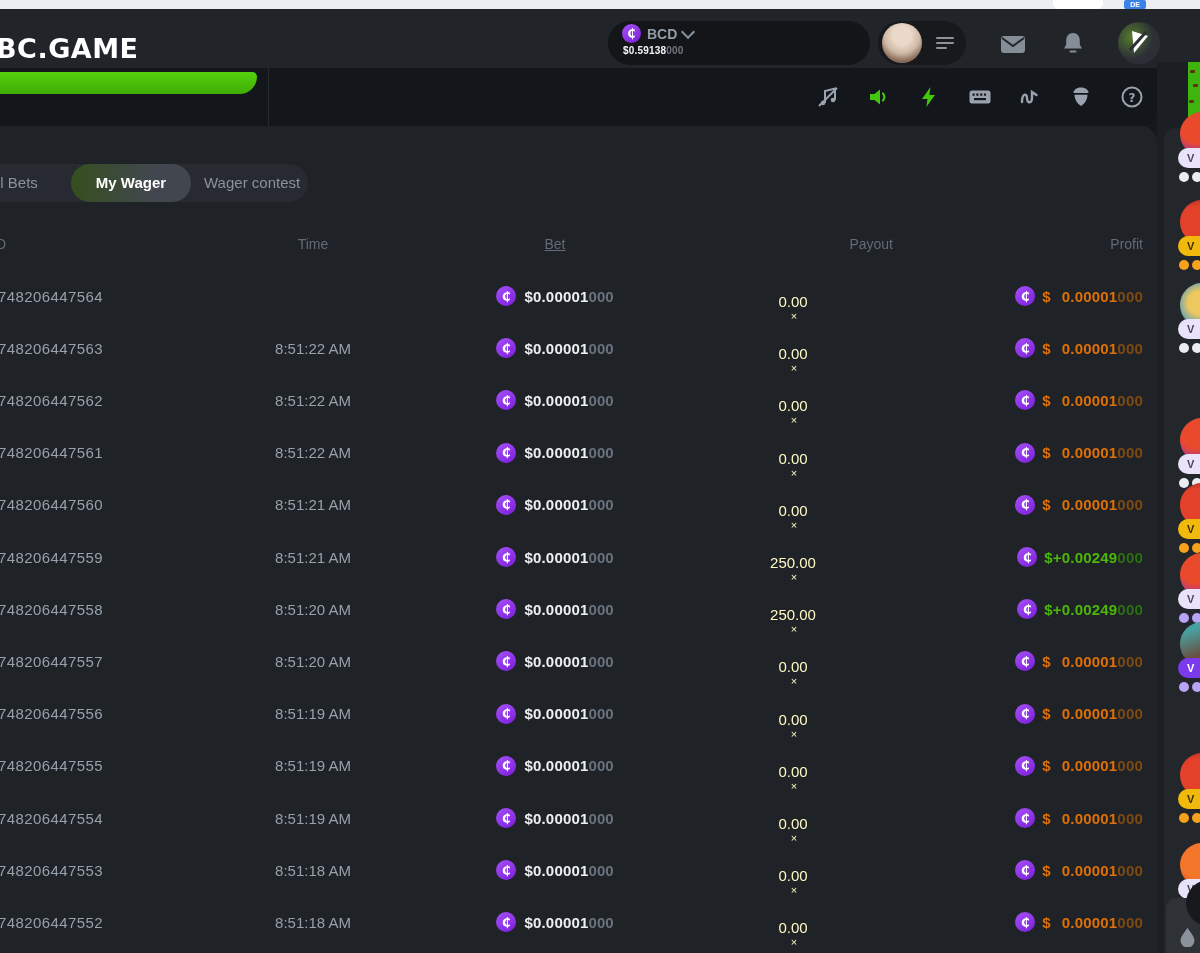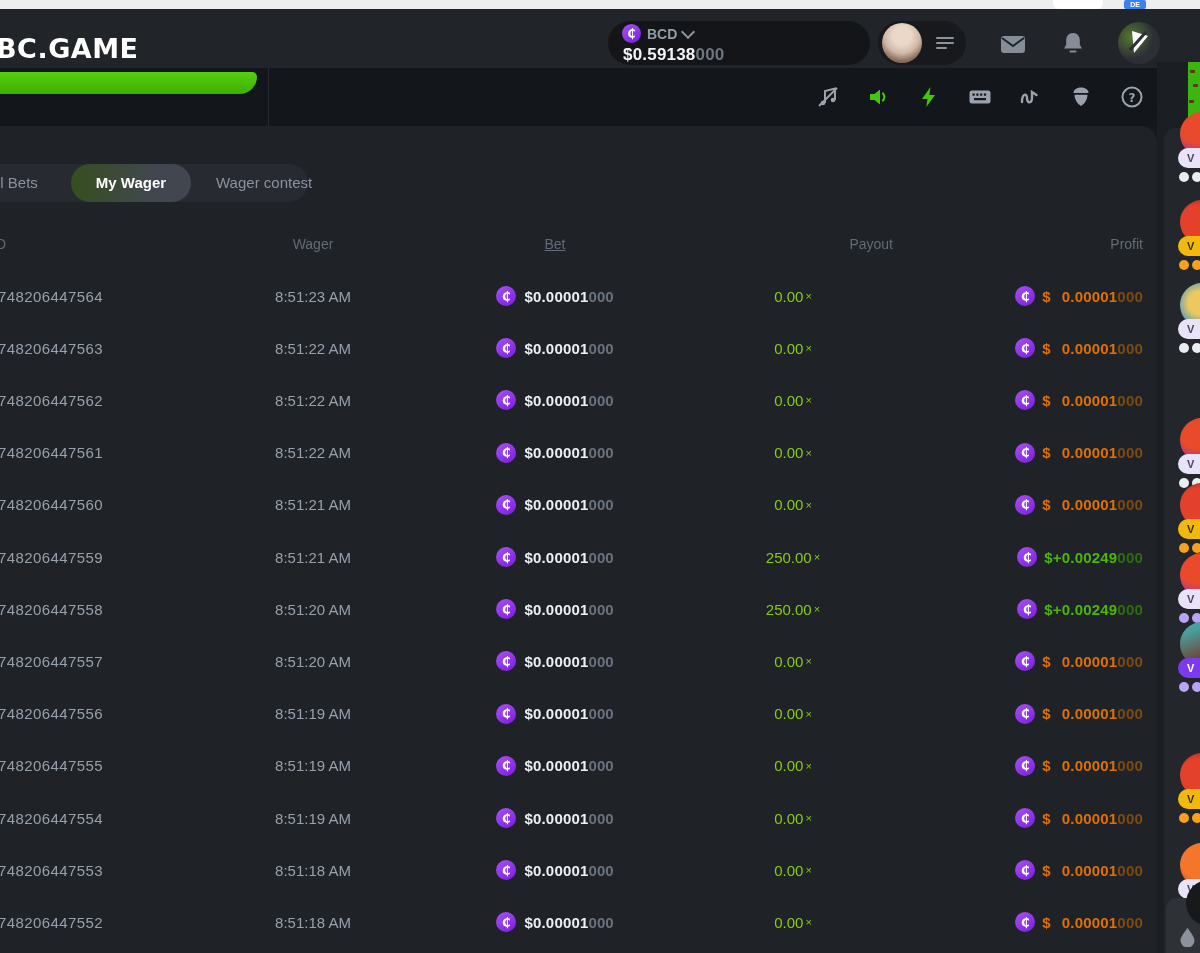--- a/index.html
+++ b/index.html
@@ -20,21 +20,21 @@
           border:1px solid #343a41;display:flex;align-items:center;padding:0 14px;box-sizing:border-box;gap:9px;}
   .search-ph{color:#79828c;font-size:15px;}
   .balance-pill{left:608px;top:12px;width:262px;height:44px;border-radius:22px;background:#131518;}
   .cur{left:622px;top:15px;display:flex;align-items:center;gap:6px;}
   .coin{display:inline-flex;width:19px;height:19px;border-radius:50%;
         background:linear-gradient(145deg,#a751f7,#7a1ddb);color:#fff;font-size:12px;font-weight:bold;
         align-items:center;justify-content:center;font-family:"DejaVu Sans",sans-serif;flex:0 0 auto;}
   .cur-code{color:#939da8;font-size:14px;font-weight:bold;}
   .chev{width:8px;height:8px;border-right:2px solid #8b95a0;border-bottom:2px solid #8b95a0;
         transform:rotate(45deg);margin-top:-4px;}
-  .cur-balance{left:623px;top:36px;font-size:17px;font-weight:bold;color:#f2f4f6;letter-spacing:.2px;}
+  .cur-balance{left:623px;top:36px;font-size:10px;font-weight:bold;color:#f2f4f6;letter-spacing:.2px;}
   .cur-balance .dim{color:#6e7781;}
   .wallet-btn{left:748px;top:12px;width:118px;height:44px;border-radius:22px;
               background:linear-gradient(78deg,#8a43f3 57%,#7418e4 57%);display:flex;align-items:center;
               justify-content:center;gap:8px;color:#fff;font-size:15px;font-weight:bold;cursor:pointer;}
   .avatar-pill{left:878px;top:12px;width:88px;height:44px;border-radius:22px;background:#17191d;}
   .avatar{left:882px;top:14px;width:40px;height:40px;border-radius:50%;
           background:radial-gradient(circle at 50% 32%,#ead8c8 28%,#cfb8a6 52%,#8a6f5c 74%,#6e5647 100%);}
   .acct-menu{left:936px;top:28px;width:18px;height:12px;}
   .acct-menu i{display:block;height:2px;background:#8b939c;border-radius:1px;margin-bottom:3px;}
   .acct-menu i:last-child{width:11px;}
@@ -59,21 +59,21 @@
   .h-time{left:213px;width:200px;text-align:center;}
   .h-bet{left:455px;width:200px;text-align:center;text-decoration:underline;}
   .h-payout{left:693px;width:200px;text-align:right;}
   .h-profit{left:903px;width:240px;text-align:right;}
 
   .row{position:absolute;left:0;width:1157px;height:52px;cursor:pointer;}
   .cell{position:absolute;top:0;height:52px;display:flex;align-items:center;font-size:15px;color:#97a1ab;}
   .c-id{left:-2px;width:220px;letter-spacing:.4px;}
   .c-time{left:213px;width:200px;justify-content:center;}
   .c-bet{left:455px;width:200px;justify-content:center;gap:8px;}
-  .c-payout{left:693px;width:200px;justify-content:center;color:#84cc16;}
+  .c-payout{left:693px;width:200px;justify-content:flex-end;color:#fef9c3;flex-direction:column;}
   .c-profit{left:903px;width:240px;justify-content:flex-end;gap:7px;}
   .bet-main{color:#edf0f2;font-weight:bold;letter-spacing:.2px;}
   .bet-dim{color:#69737e;font-weight:bold;}
   .mult{font-size:11px;margin-left:2px;}
   .profit{display:flex;align-items:center;font-weight:bold;letter-spacing:.2px;}
   .pgap{display:inline-block;width:0;}
   .profit.loss .pgap{width:11px;}
   .profit.loss .pprefix,.profit.loss .pamount{color:#df7005;}
   .profit.loss .pdim{color:#7d4a10;}
   .profit.win .pprefix,.profit.win .pamount{color:#4cb708;}
@@ -194,34 +194,33 @@
   </svg>
   <svg class="abs tool-ic" style="left:1120px;" viewBox="0 0 24 24">
     <circle cx="12" cy="12" r="9.5" fill="none" stroke="#9aa3ad" stroke-width="2"></circle>
     <text x="12" y="16.5" font-size="12" font-weight="bold" fill="#9aa3ad" text-anchor="middle" font-family="DejaVu Sans">?</text>
   </svg>
 
   <div class="abs content">
     <div class="abs tabs-capsule"></div>
     <div class="abs tab" style="left:-13px;">All Bets</div>
     <div class="abs tab-active">My Wager</div>
-    <div class="abs tab" style="left:216px;">Wager contest</div>
+    <div class="abs tab" style="left:204px;">Wager contest</div>
 
     <div class="thead">
       <span class="h-id">ID</span>
-      <span class="h-time">Wager</span>
+      <span class="h-time">Time</span>
       <span class="h-bet">Bet</span>
       <span class="h-payout">Payout</span>
       <span class="h-profit">Profit</span>
     </div>
 
     <div>
         <div class="row" style="top: 144px;">
     <div class="cell c-id">748206447564</div>
-    <div class="cell c-time">8:51:23 AM</div>
     <div class="cell c-bet">
       <span class="coin" style="width:20px;height:20px;font-size:13px;">₵</span>
       <span><span class="bet-main">$0.00001</span><span class="bet-dim">000</span></span>
     </div>
     <div class="cell c-payout">
       <span>0.00</span>
             <span class="mult">×</span>
     </div>
     <div class="cell c-profit">
       <span class="coin" style="width:20px;height:20px;font-size:13px;">₵</span>

